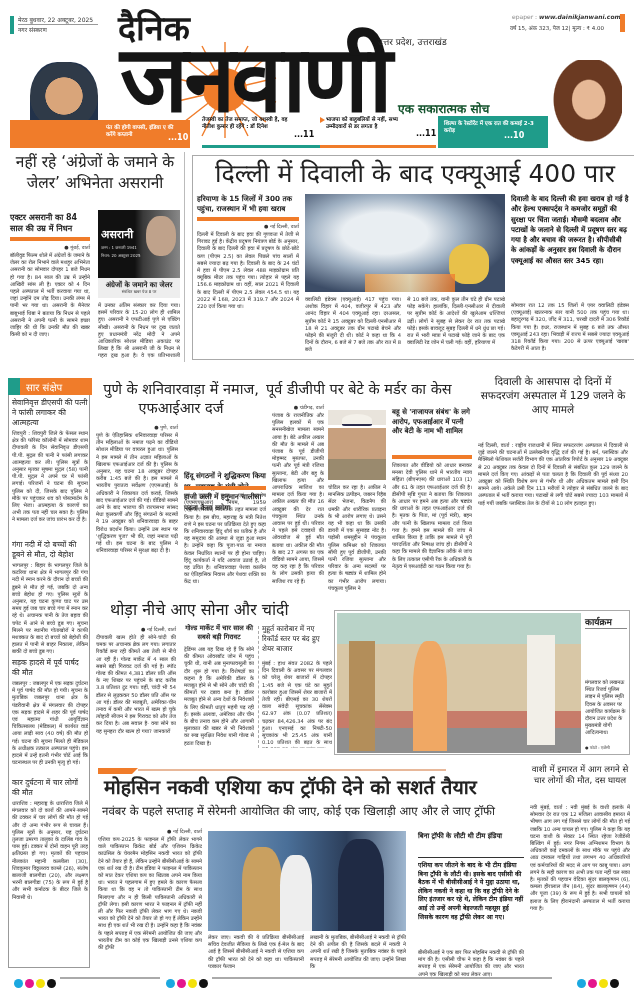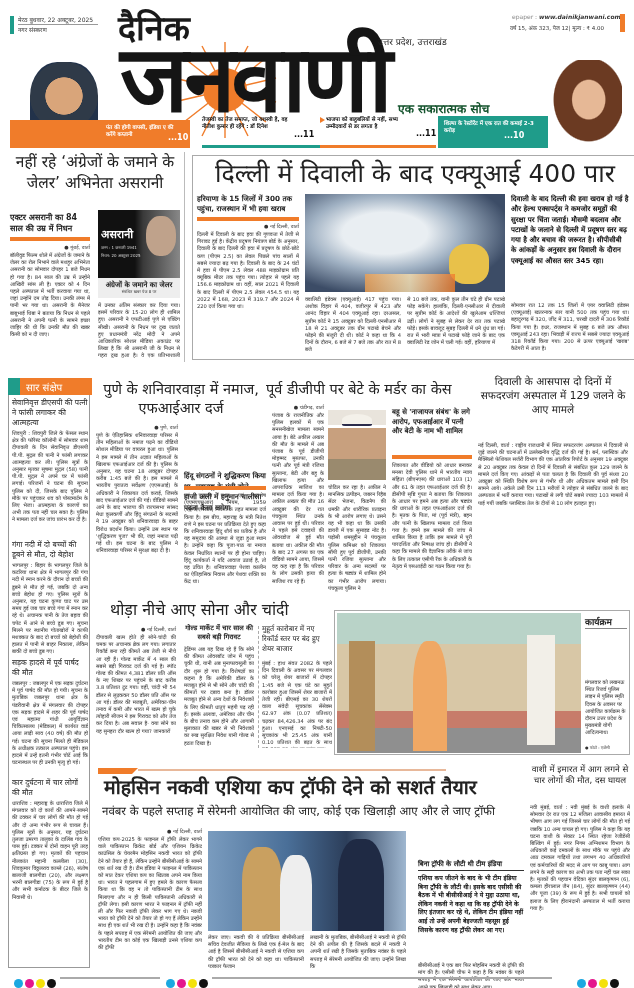--- a/index.html
+++ b/index.html
@@ -202,21 +202,21 @@
   <div class="abs body-text" style="left:0;top:60px;width:104px;height:134px;">एशिया कप-2025 के फाइनल में ट्रॉफी लेकर भागने वाले पाकिस्तान क्रिकेट बोर्ड और एशियन क्रिकेट काउंसिल के चेयरमैन मोहसिन नकवी भारत को ट्रॉफी देने को तैयार हो हैं, लेकिन उन्होंने बीसीसीआई के सामने एक शर्त रख दी है। टीम इंडिया ने फाइनल में पाकिस्तान को मात देकर एशिया कप का खिताब अपने नाम किया था। भारत ने पहलगाम में हुए हमले के कारण फैसला किया था कि वह न तो पाकिस्तानी टीम के साथ मिलाएगा और न ही किसी पाकिस्तानी अधिकारी से ट्रॉफी लेगा। इसी कारण भारत ने फाइनल में ट्रॉफी नहीं ली और फिर नकवी ट्रॉफी लेकर भाग गए थे। नकवी भारत को ट्रॉफी देने को तैयार तो हो गए हैं लेकिन उन्होंने साथ ही एक शर्त भी रख दी है। उन्होंने कहा है कि नवंबर के पहले सप्ताह में एक सेरेमनी आयोजित की जाए और भारतीय टीम का कोई एक खिलाड़ी उनसे एशिया कप की ट्रॉफी</div>
   <div class="photo" style="left:110px;top:55px;width:198px;height:100px;background:linear-gradient(90deg,#7a9cbf,#4a6f98 40%,#2c3e5a 70%,#9fb7d0);">
     <div style="position:absolute;left:34px;top:16px;width:40px;height:84px;background:#c9a060;border-radius:40% 40% 0 0;"></div>
     <div style="position:absolute;left:72px;top:24px;width:32px;height:76px;background:#eee;border-radius:40% 40% 0 0;"></div>
     <div style="position:absolute;left:130px;top:8px;width:46px;height:92px;background:#1f2a44;border-radius:40% 40% 0 0;"></div>
   </div>
   <div class="abs body-text" style="left:110px;top:158px;width:96px;height:36px;">लेकर जाए। नकवी की ये प्रतिक्रिया बीसीसीआई सचिव देवजीत सैकिया के लिखे एक ई-मेल के बाद आई है जिसमें बीसीसीआई ने नकवी से एशिया कप की ट्रॉफी भारत को देने को कहा था। पाकिस्तानी पत्रकार फैजान</div>
   <div class="abs body-text" style="left:212px;top:158px;width:96px;height:36px;">लखानी के मुताबिक, बीसीसीआई ने नकवी से ट्रॉफी देने की अपील की है जिसके बदले में नकवी ने अपनी शर्त रखी है जिसके मुताबिक नवंबर के पहले सप्ताह में सेरेमनी आयोजित की जाए। उन्होंने लिखा कि</div>
 </div>
 <div class="abs" style="left:418px;top:832px;width:106px;height:140px;">
-  <div class="bold-hl" style="font-size:6.8px;line-height:9px;border-bottom:1px solid #333;padding-bottom:1px;margin-top:28px;">बिना ट्रॉफी के लौटी थी टीम इंडिया</div>
+  <div class="bold-hl" style="font-size:6.8px;line-height:9px;border-bottom:1px solid #333;padding-bottom:16px;">बिना ट्रॉफी के लौटी थी टीम इंडिया</div>
   <div style="font-size:6.2px;line-height:8.6px;font-weight:bold;margin-top:3px;color:#111;height:86px;overflow:hidden;">एशिया कप जीतने के बाद के भी टीम इंडिया बिना ट्रॉफी के लौटी थी। इसके बाद एसीसी की बैठक में भी बीसीसीआई ने ये मुद्दा उठाया था, लेकिन नकवी ने कहा था कि वह ट्रॉफी देने के लिए इंतजार कर रहे थे, लेकिन टीम इंडिया नहीं आई तो उन्हें अपनी बेइज्जती महसूस हुई जिसके कारण वह ट्रॉफी लेकर आ गए।</div>
   <div class="body-text" style="margin-top:2px;height:30px;">बीसीसीआई ने एक बार फिर मोहसिन नकवी से ट्रॉफी की मांग की है। एसीसी चीफ ने कहा है कि नवंबर के पहले सप्ताह में एक सेरेमनी आयोजित की जाए और भारत अपने एक खिलाड़ी को साथ लेकर आए।</div>
 </div>
 
 <div class="abs" style="left:530px;top:764px;width:100px;height:206px;">
   <div class="abs hl" style="left:0;top:0;width:100px;font-size:8.6px;line-height:11.4px;text-align:center;">वाशी में इमारत में आग लगने से चार लोगों की मौत, दस घायल</div>
   <div class="abs body-text" style="left:0;top:40px;width:100px;height:166px;">नवी मुंबई, वार्ता : नवी मुंबई के वाशी इलाके में सोमवार देर रात एक 12 मंजिला आवासीय इमारत में भीषण आग लग गई जिससे चार लोगों की मौत हो गई जबकि 10 अन्य घायल हो गए। पुलिस ने कहा कि यह घटना वाशी के सेक्टर 14 स्थित रहेजा रेजीडेंसी बिल्डिंग में हुई। नगर निगम अग्निशमन विभाग के अधिकारी कई दमकलों के साथ मौके पर पहुंचे और आठ दमकल गाड़ियों तथा लगभग 40 अधिकारियों एवं कर्मचारियों की मदद से आग पर काबू पाया। आग लगने के सही कारण का अभी तक पता नहीं चल सका है। मृतकों की पहचान वेदिका सुंदर बालकृष्णन (6), कमला हीरालाल जैन (84), सुंदर बालकृष्णन (44) और पूजा (39) के रूप में हुई है। सभी घायलों को इलाज के लिए हीरानंदानी अस्पताल में भर्ती कराया गया है।</div>
 </div>
 
 <div class="abs" style="left:14px;top:973px;">

